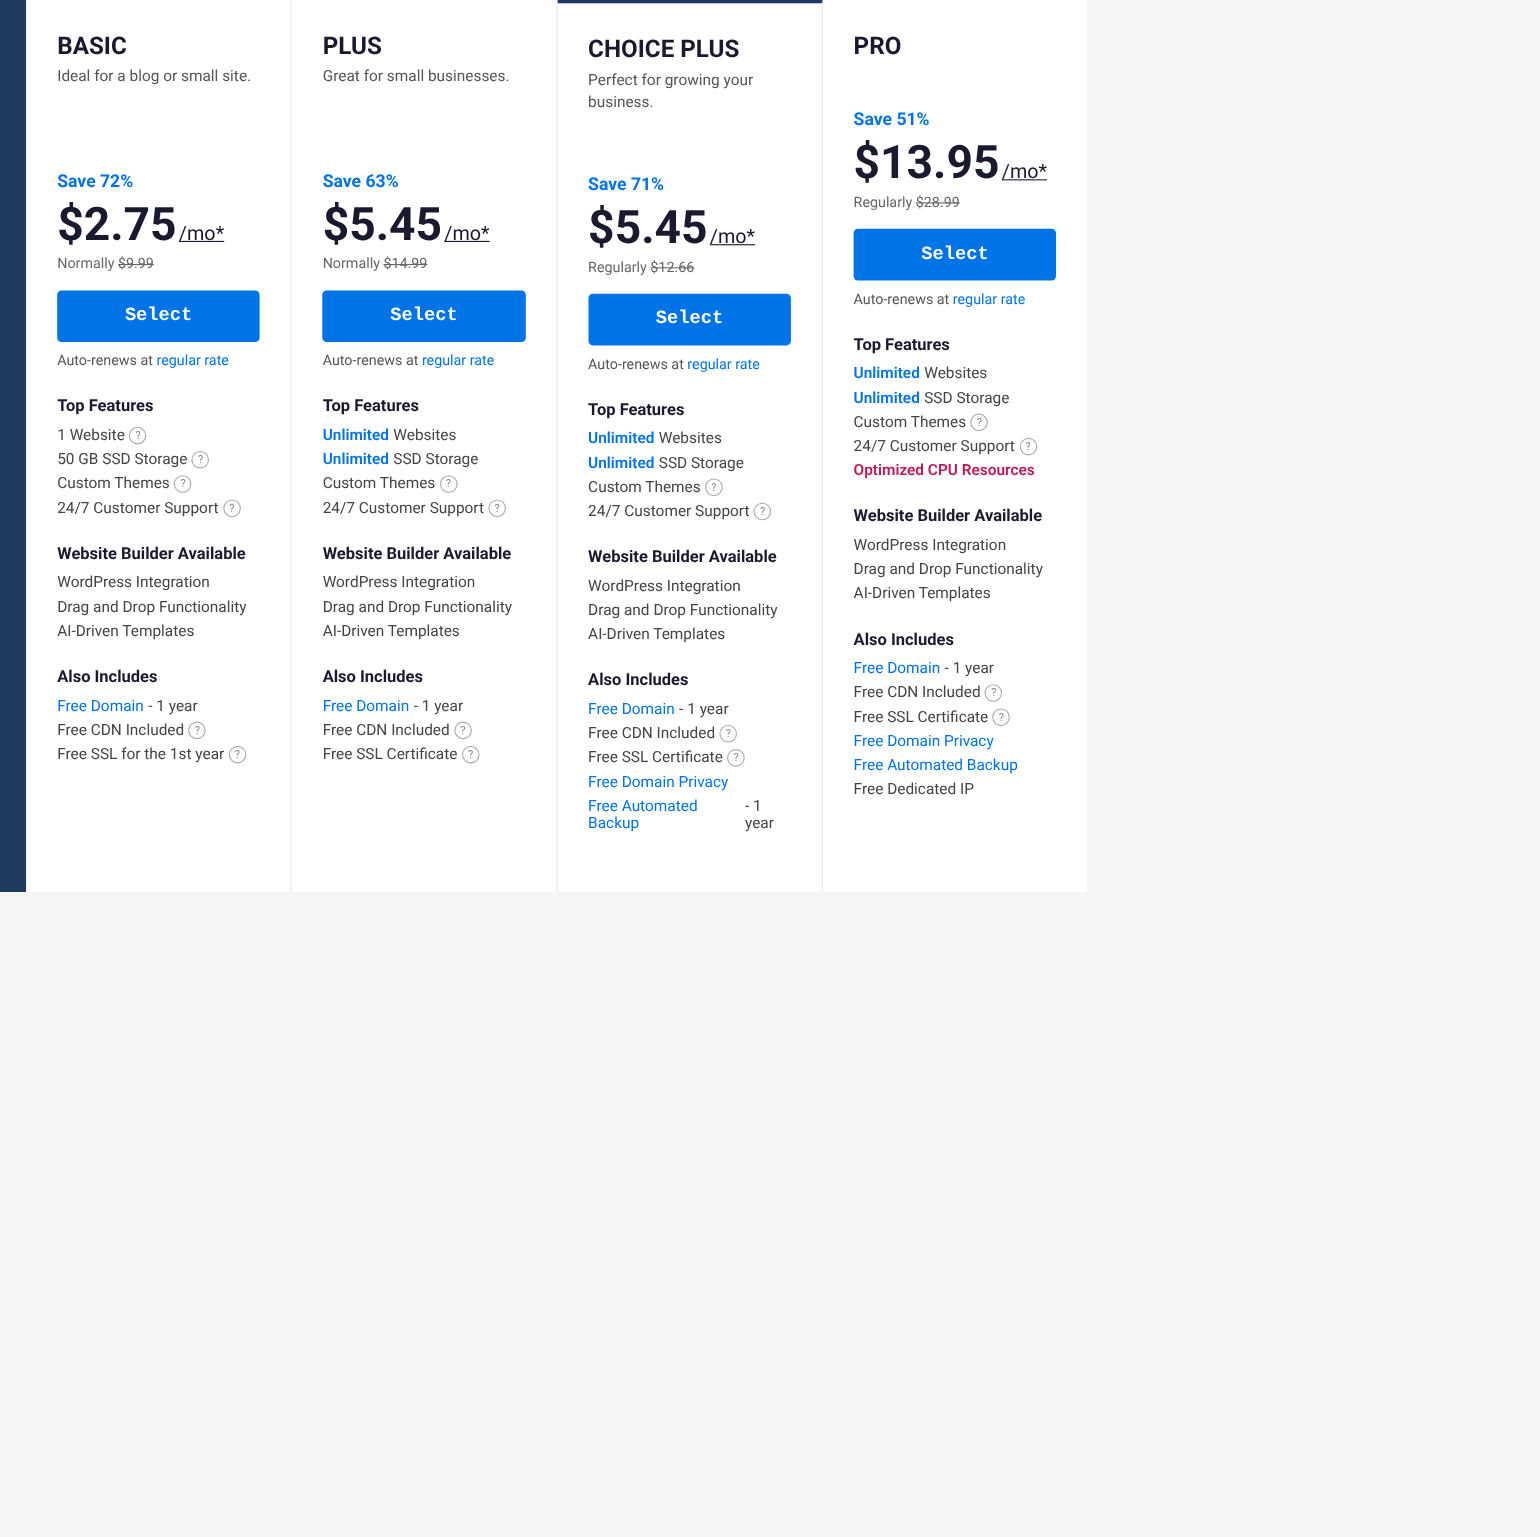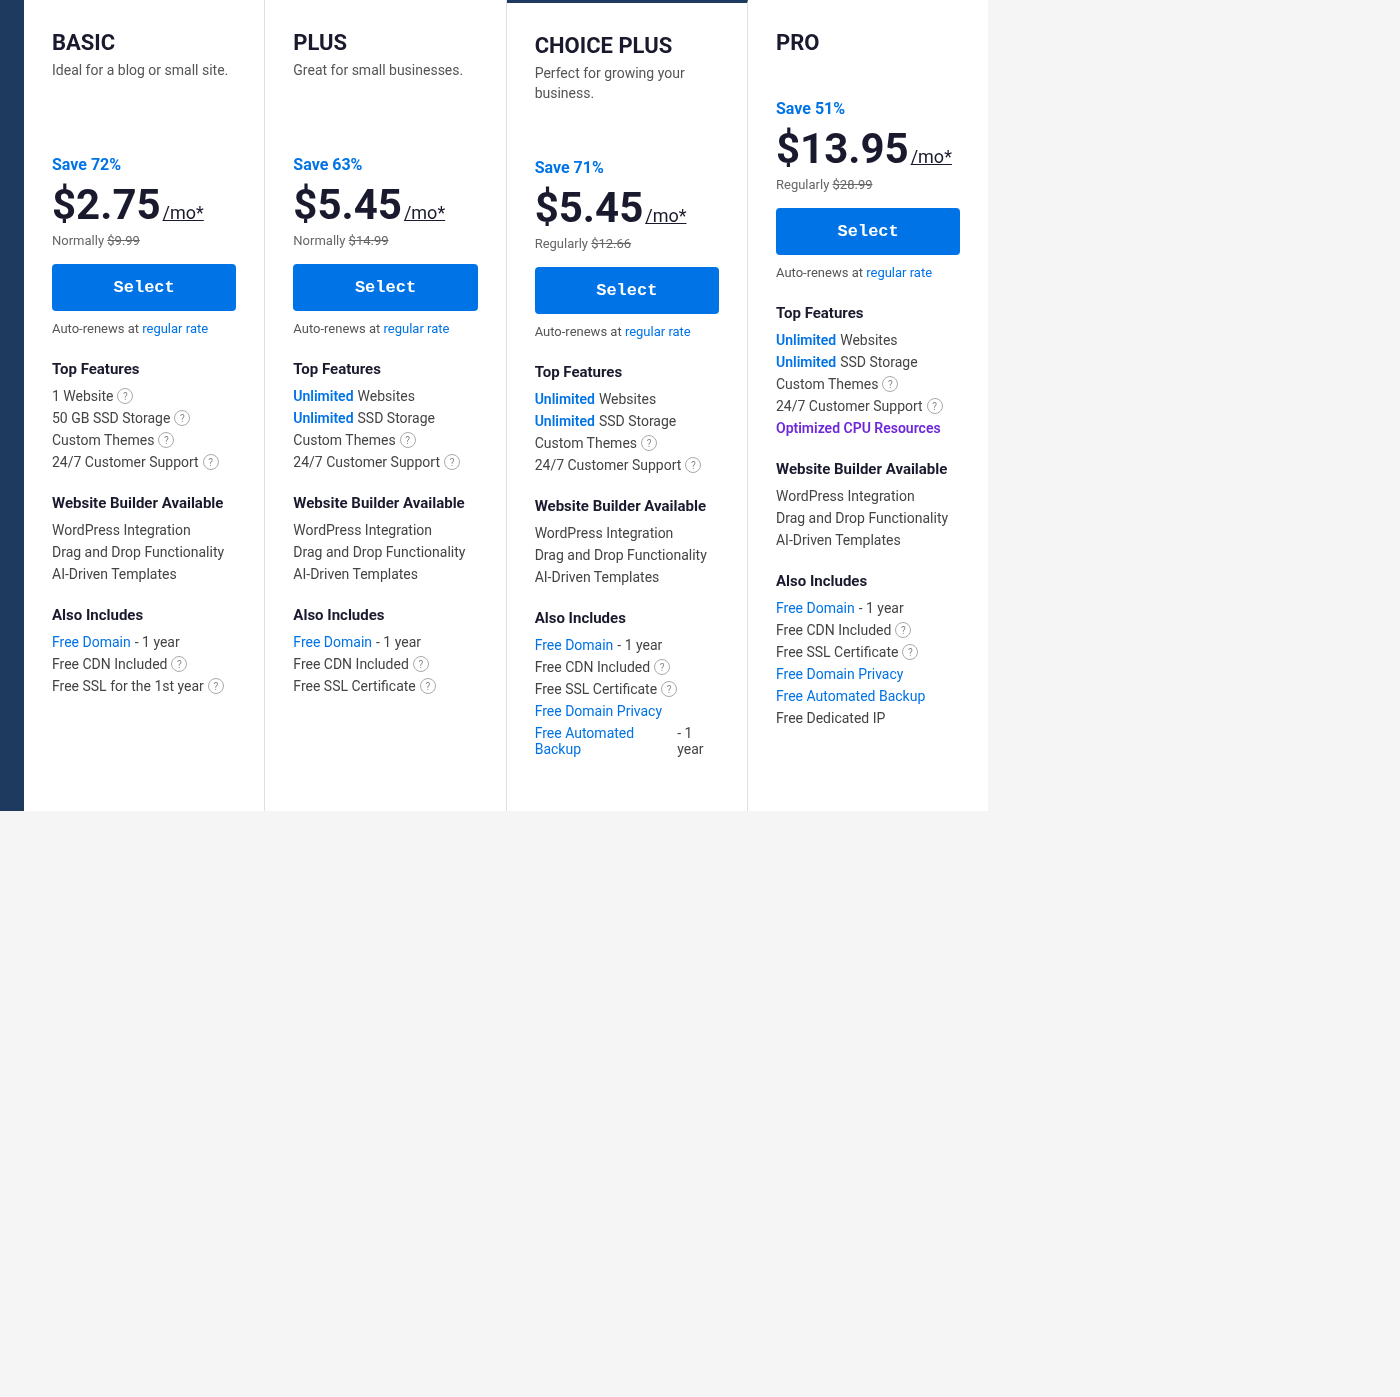--- a/index.html
+++ b/index.html
@@ -149,21 +149,21 @@
       width: 16px;
       height: 16px;
       border-radius: 50%;
       border: 1px solid #aaa;
       font-size: 10px;
       color: #888;
       cursor: help;
       flex-shrink: 0;
     }
     .optimized {
-      color: #6d28d9;
+      color: #be185d;
       font-weight: 600;
     }
   </style>
 </head>
 <body>
 
 <div class="pricing-wrapper">
   <div class="recommended-row">
     <div class="recommended-spacer"></div>
     <div class="recommended-label"></div>

